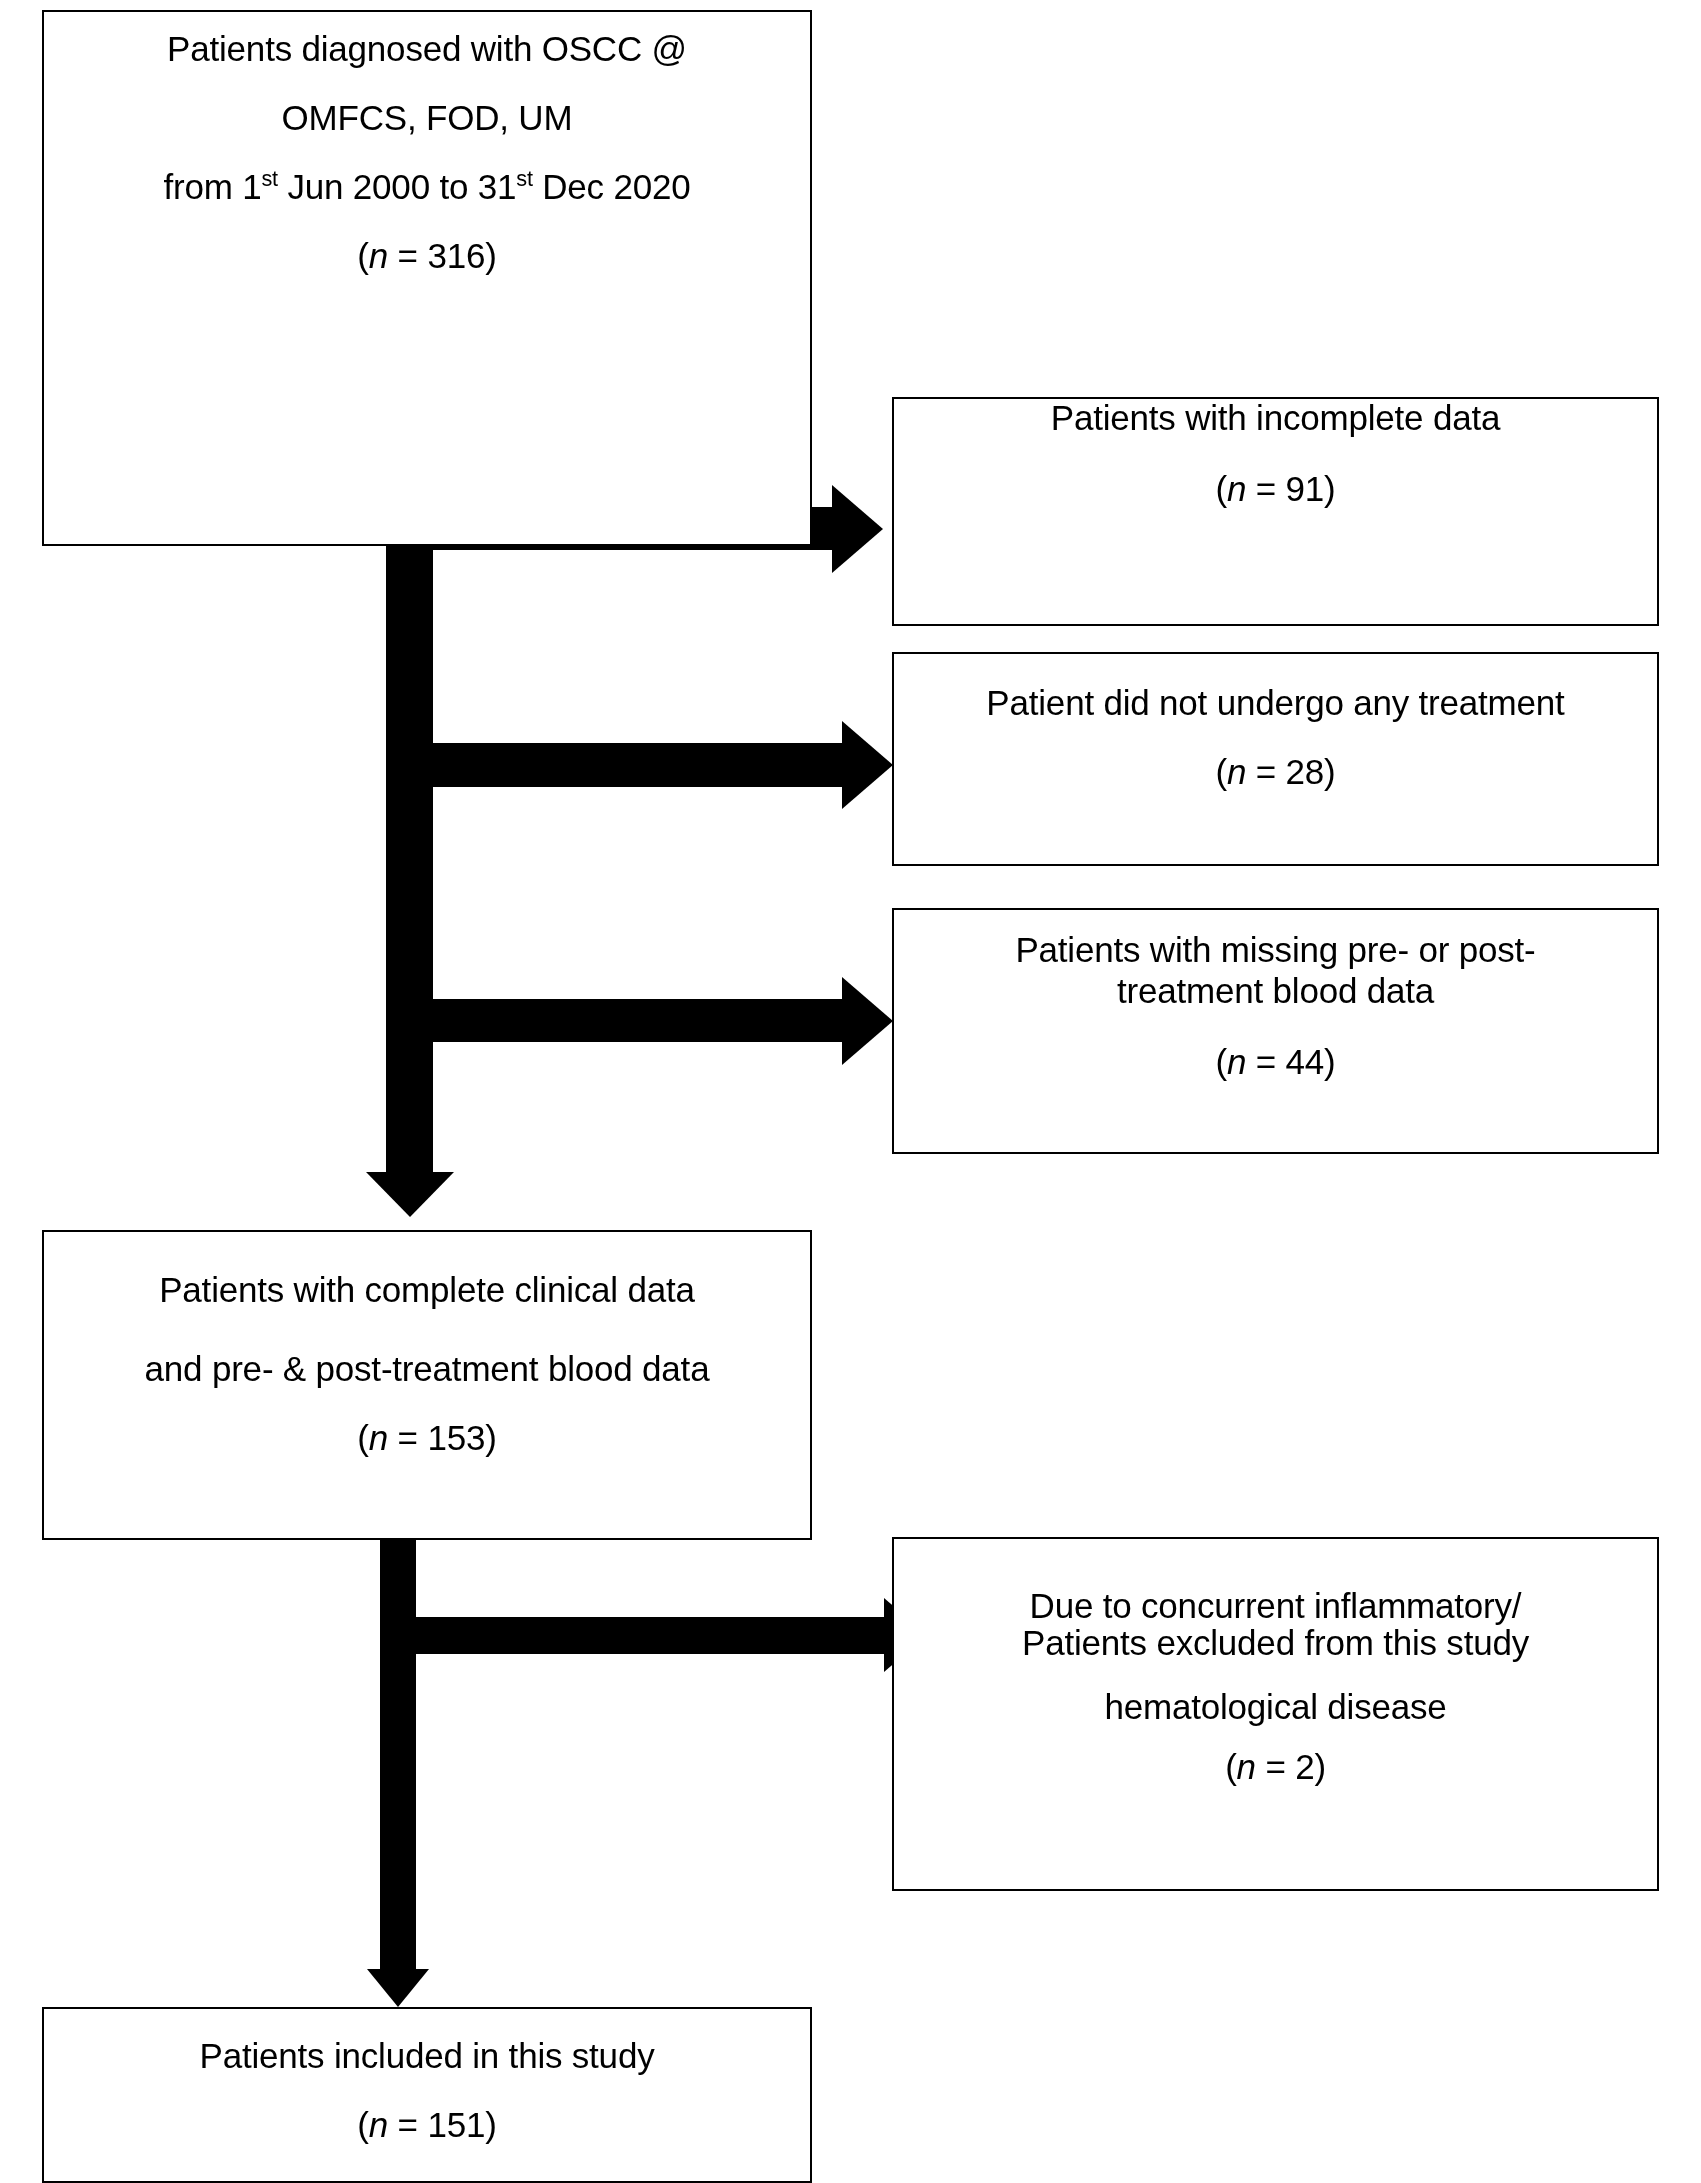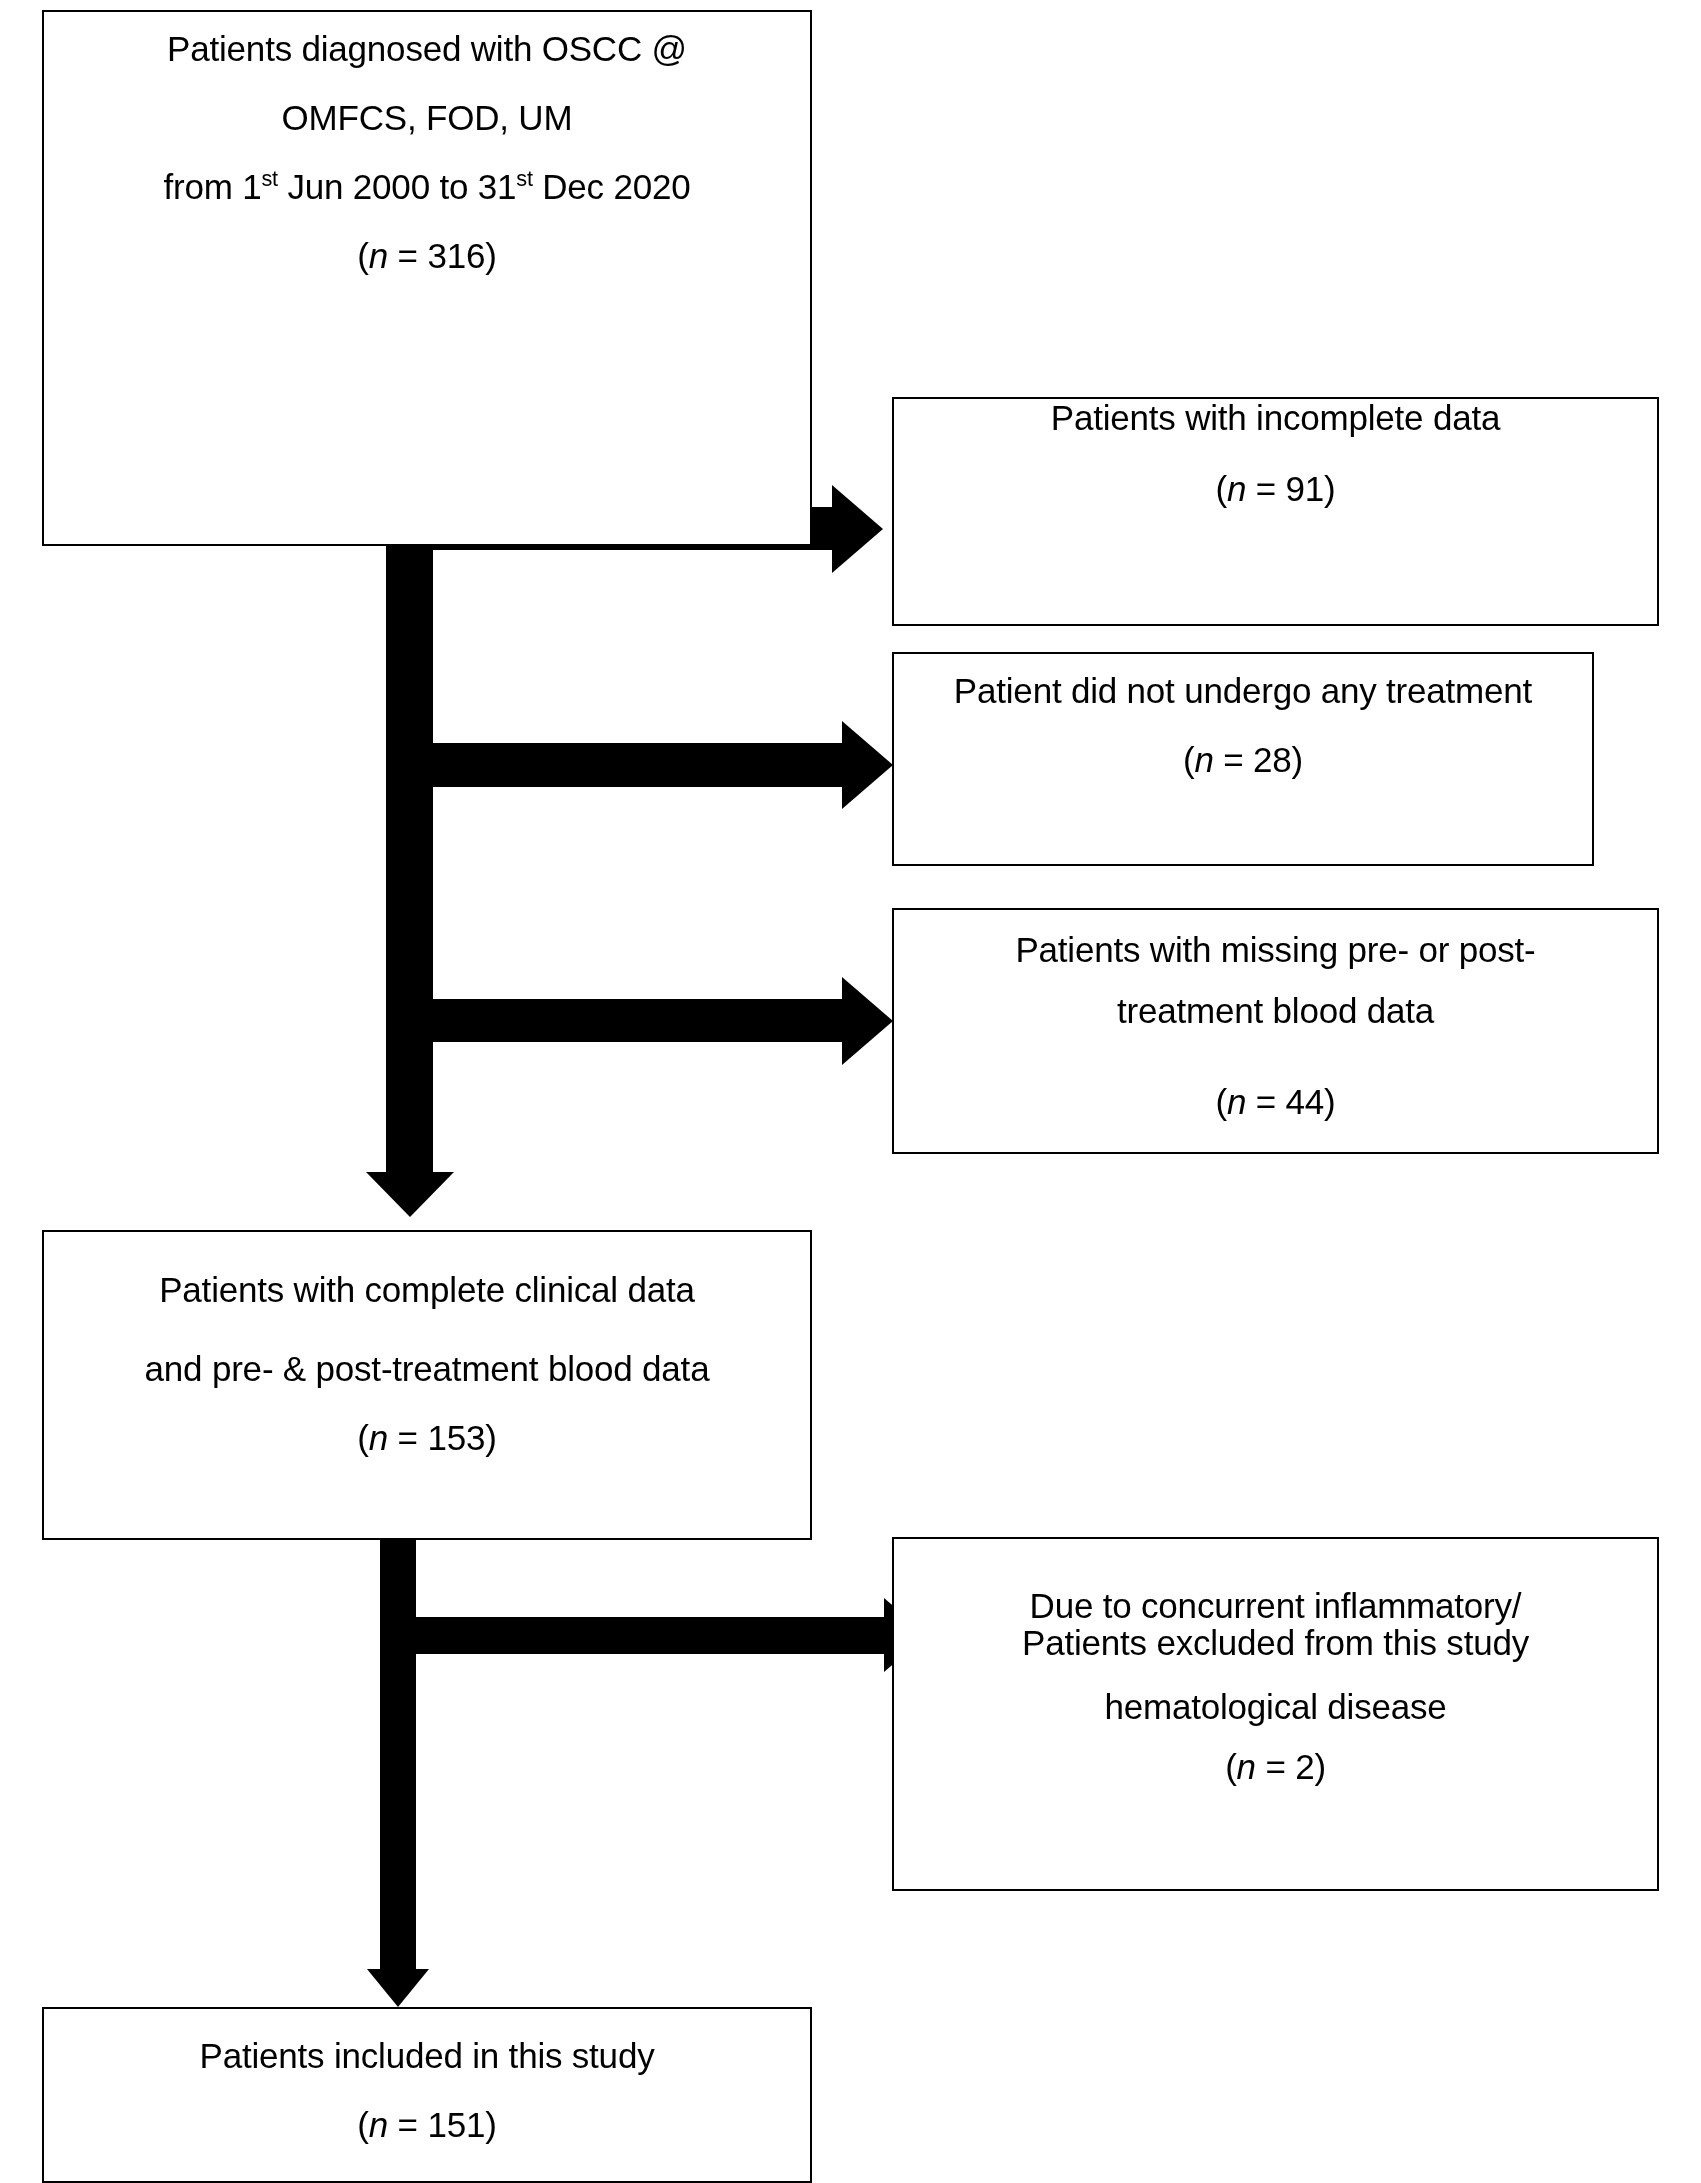--- a/index.html
+++ b/index.html
@@ -108,26 +108,26 @@
     <div class="node-line" style="margin-top:31px;">OMFCS, FOD, UM</div>
     <div class="node-line" style="margin-top:31px;"><span>from 1</span><sup>st</sup><span> Jun 2000 to 31</span><sup>st</sup><span> Dec 2020</span></div>
     <div class="node-line" style="margin-top:31px;">(<i>n</i> = 316)</div>
   </div>
 
   <div class="node-box" style="left:892px; top:397px; width:767px; height:229px; ">
     <div class="node-line">Patients with incomplete data</div>
     <div class="node-line" style="margin-top:33px;text-align:right;">(<i>n</i> = 91)</div>
   </div>
 
-  <div class="node-box" style="left:892px; top:652px; width:702px; height:214px; padding-top:18px;">
+  <div class="node-box" style="left:892px; top:652px; width:767px; height:214px; padding-top:30px;">
     <div class="node-line">Patient did not undergo any treatment</div>
     <div class="node-line" style="margin-top:31px;">(<i>n</i> = 28)</div>
   </div>
 
-  <div class="node-box" style="left:892px; top:908px; width:767px; height:246px; padding-top:19px;gap:20px;">
+  <div class="node-box" style="left:892px; top:908px; width:767px; height:246px; padding-top:19px;">
     <div class="node-line tight">Patients with missing pre- or post-</div>
     <div class="node-line tight">treatment blood data</div>
     <div class="node-line" style="margin-top:31px;">(<i>n</i> = 44)</div>
   </div>
 
   <div class="node-box" style="left:42px; top:1230px; width:770px; height:310px; padding-top:39px;">
     <div class="node-line">Patients with complete clinical data</div>
     <div class="node-line" style="margin-top:41px;">and pre- &amp; post-treatment blood data</div>
     <div class="node-line" style="margin-top:31px;">(<i>n</i> = 153)</div>
   </div>

